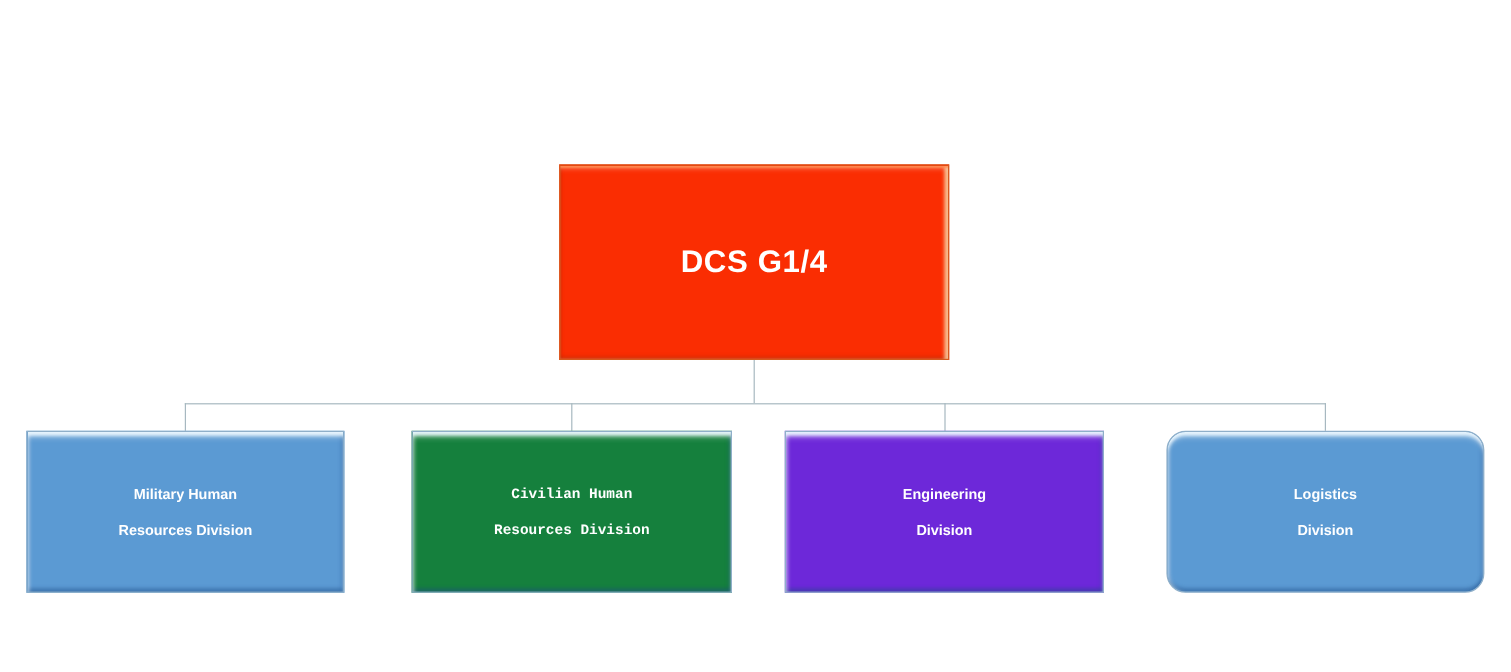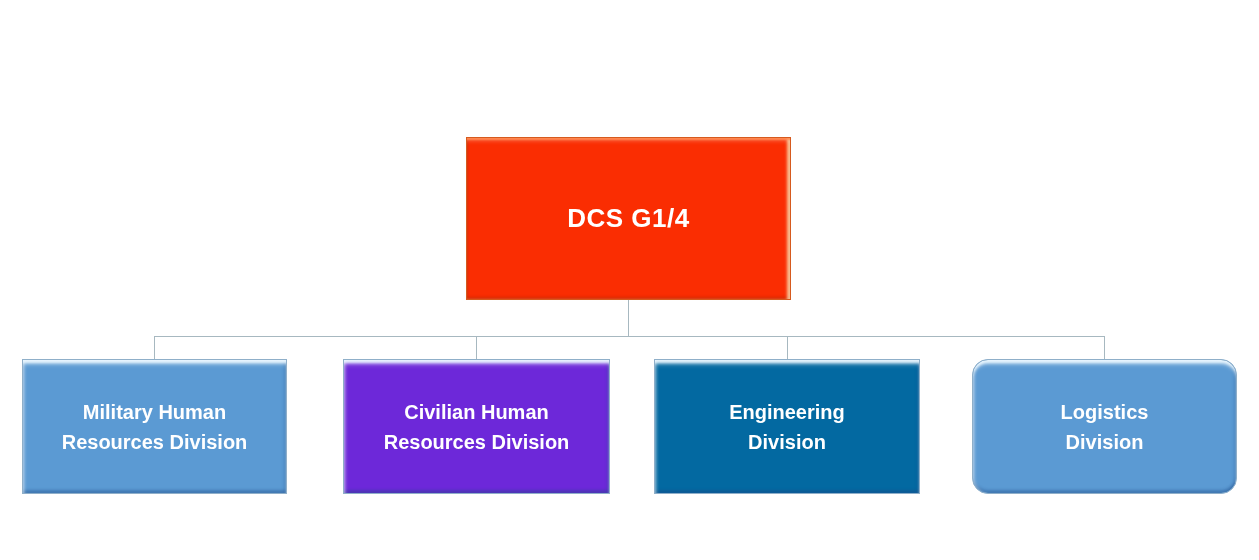--- a/index.html
+++ b/index.html
@@ -29,21 +29,21 @@
     border:1px solid #d65a1e;
     box-shadow:
       inset 0 3px 2px -1px rgba(255,140,80,.9),
       inset 0 5px 4px -2px rgba(255,255,255,.25),
       inset -4px 0 3px -1px rgba(248,219,170,.85),
       inset 2px 0 2px -1px rgba(160,40,0,.35),
       inset 0 -3px 3px -1px rgba(150,35,0,.35);
   }
   .child{
     top:315px;height:135px;
-    font-size:20px;
+    font-size:12px;
     line-height:30px;
     border:1px solid #8fafc9;
     box-shadow:
       inset 0 4px 3px -1px rgba(235,248,255,.95),
       inset 0 7px 5px -3px rgba(255,255,255,.45),
       inset 4px 0 3px -2px rgba(255,255,255,.35),
       inset -3px 0 3px -1px rgba(35,85,145,.30),
       inset 0 -4px 3px -1px rgba(30,75,135,.40);
   }
   .c1{left:22px;width:265px;}
@@ -71,26 +71,26 @@
 
   <div class="node root" style="background: rgb(250, 45, 2); color: rgb(255, 255, 255);">
     <span class="label-line">DCS G1/4</span>
   </div>
 
   <div class="node child c1" style="background: rgb(91, 154, 211); color: rgb(255, 255, 255);">
     <span class="label-line">Military Human</span>
     <span class="label-line">Resources Division</span>
   </div>
 
-  <div class="node child c2" style="background: #6d28d9; color: rgb(255, 255, 255);">
+  <div class="node child c2" style="background: #15803d; color: rgb(255, 255, 255); font-family: Liberation Mono, monospace;">
     <span class="label-line">Civilian Human</span>
     <span class="label-line">Resources Division</span>
   </div>
 
-  <div class="node child c3" style="background: #0369a1; color: rgb(255, 255, 255);">
+  <div class="node child c3" style="background: #6d28d9; color: rgb(255, 255, 255);">
     <span class="label-line">Engineering</span>
     <span class="label-line">Division</span>
   </div>
 
   <div class="node child c4" style="background: rgb(91, 154, 211); color: rgb(255, 255, 255);">
     <span class="label-line">Logistics</span>
     <span class="label-line">Division</span>
   </div>
 
 </div>

